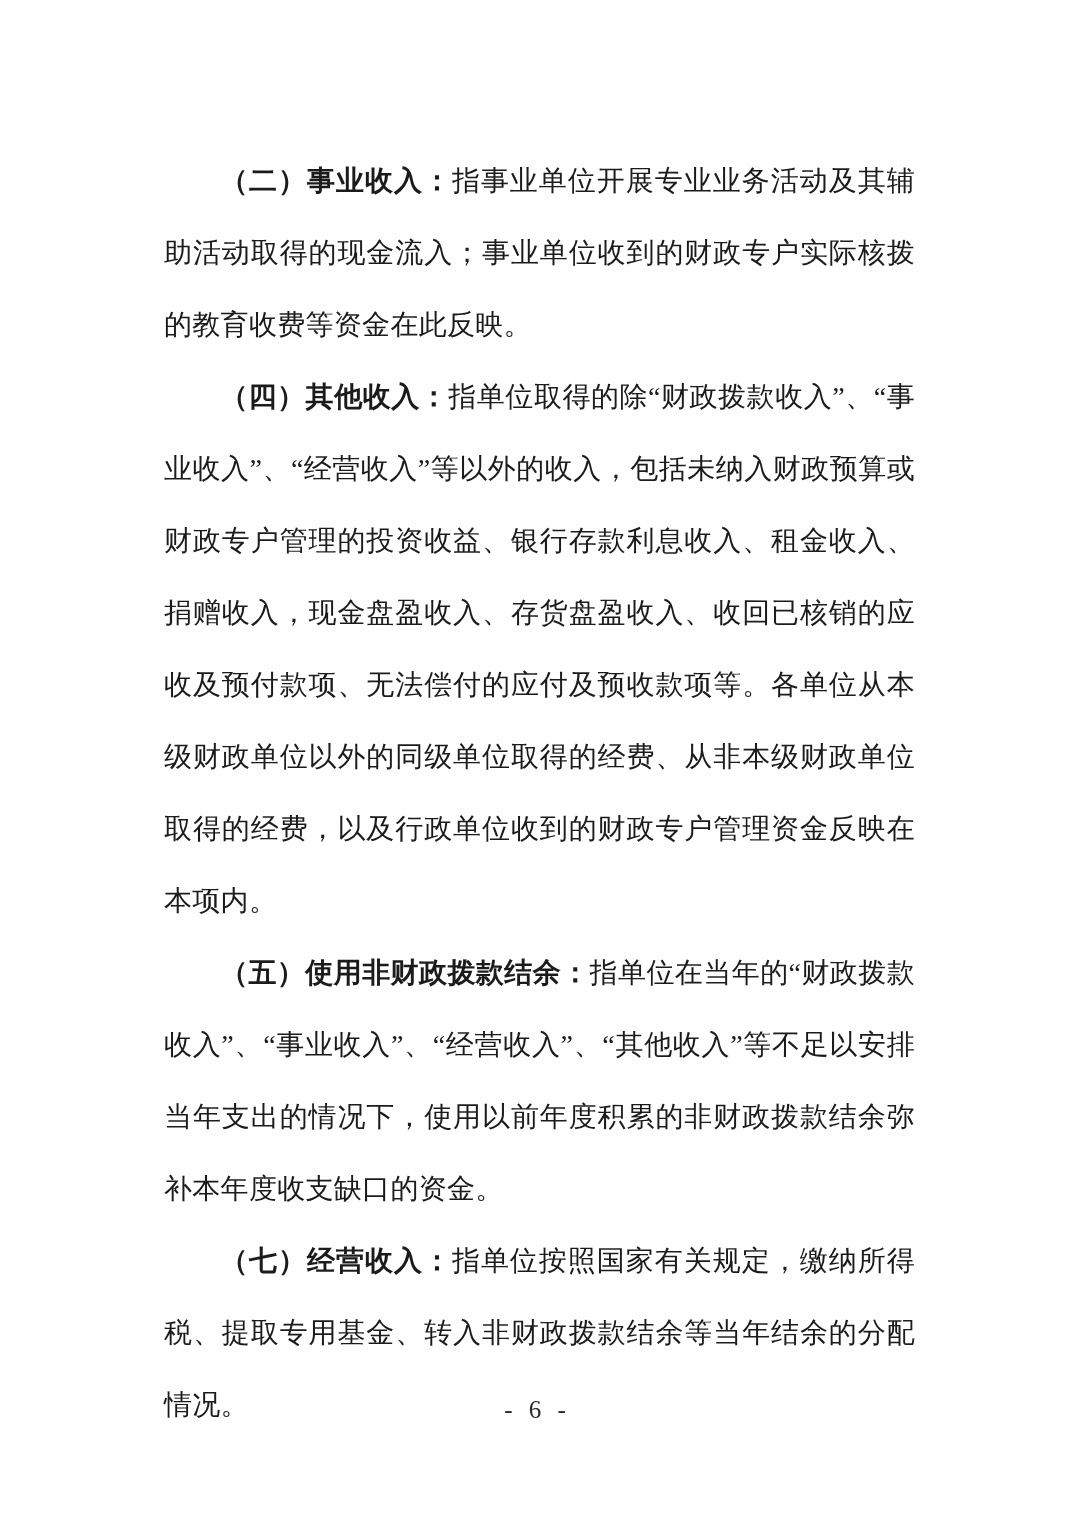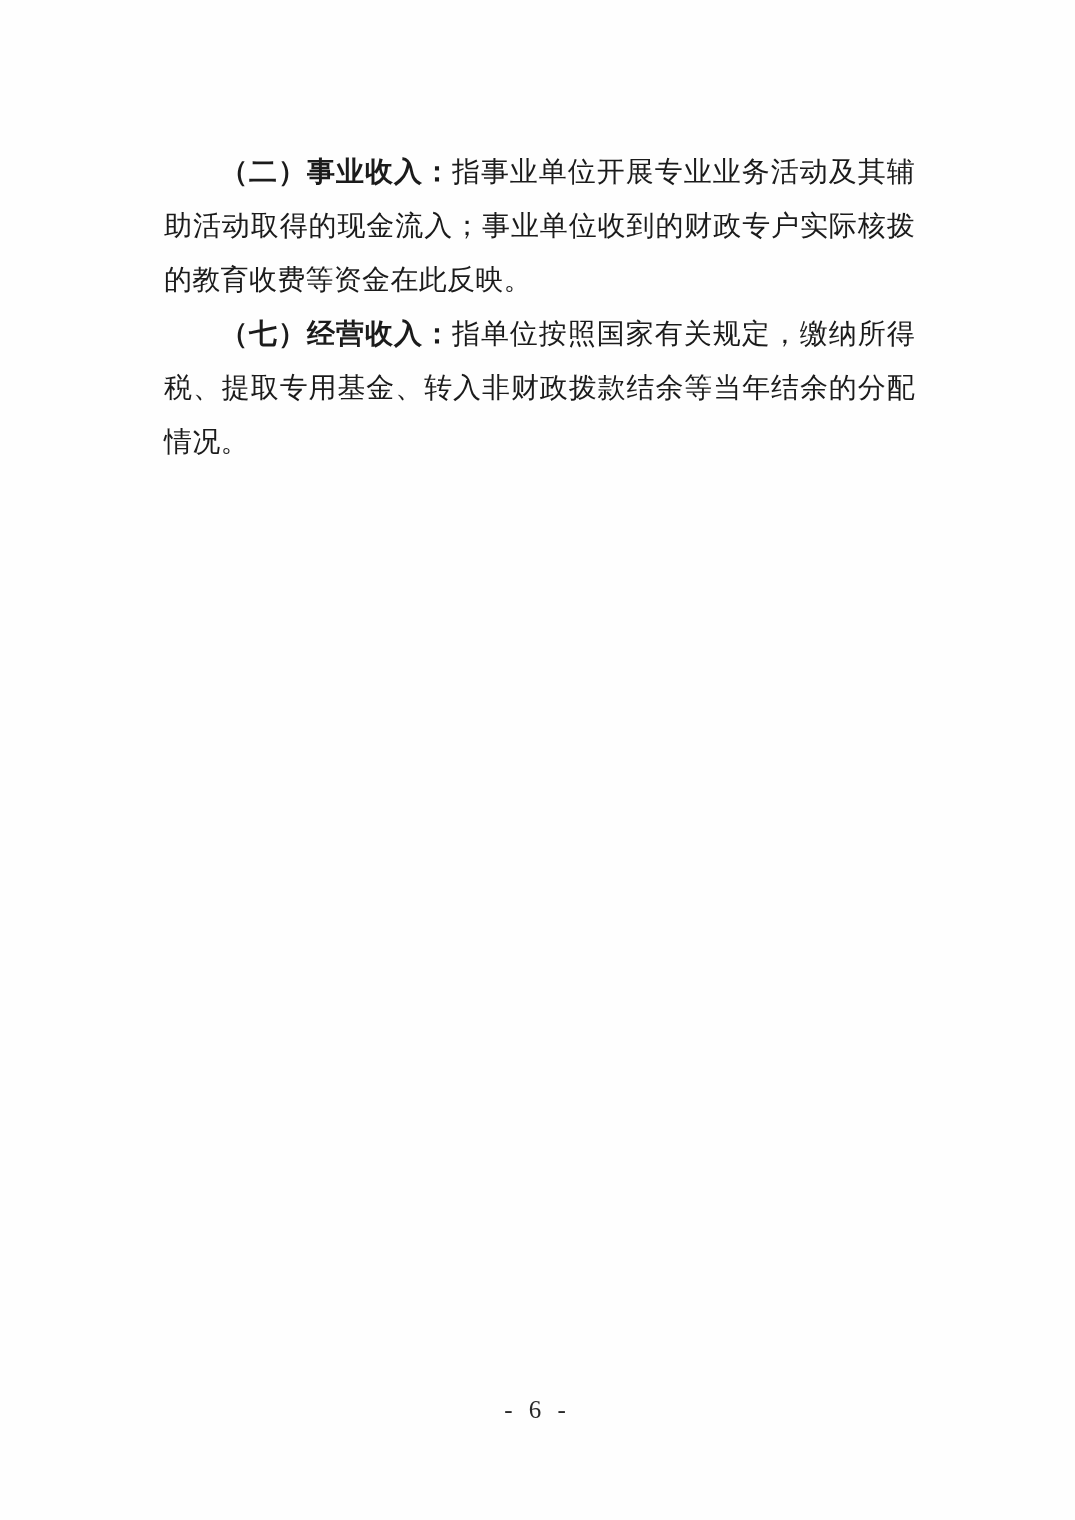--- a/index.html
+++ b/index.html
@@ -20,21 +20,21 @@
   .content {
     position: absolute;
     left: 164px;
     top: 145px;
     width: 751px;
   }
   p.para {
     margin: 0;
     padding: 0;
     font-size: 28px;
-    line-height: 54px;
+    line-height: 72px;
     text-align: justify;
     text-justify: inter-character;
     text-indent: 56px;
     letter-spacing: 0.3px;
     word-break: break-all;
   }
   p.para .hd {
     font-weight: bold;
   }
   .pageno {
@@ -50,21 +50,23 @@
 </style>
 </head>
 <body>
 
 <div class="page">
   <div class="content">
 
     <p class="para"><span class="hd">（二）事业收入：</span><span>指事业单位开展专业业务活动及其辅助活动取得的现金流入；事业单位收到的财政专户实际核拨的教育收费等资金在此反映。</span></p>
 
 
+    <p class="para"><span class="hd">（四）其他收入：</span><span>指单位取得的除“财政拨款收入”、“事业收入”、“经营收入”等以外的收入，包括未纳入财政预算或财政专户管理的投资收益、银行存款利息收入、租金收入、捐赠收入，现金盘盈收入、存货盘盈收入、收回已核销的应收及预付款项、无法偿付的应付及预收款项等。各单位从本级财政单位以外的同级单位取得的经费、从非本级财政单位取得的经费，以及行政单位收到的财政专户管理资金反映在本项内。</span></p>
 
+    <p class="para"><span class="hd">（五）使用非财政拨款结余：</span><span>指单位在当年的“财政拨款收入”、“事业收入”、“经营收入”、“其他收入”等不足以安排当年支出的情况下，使用以前年度积累的非财政拨款结余弥补本年度收支缺口的资金。</span></p>
 
 
     <p class="para"><span class="hd">（七）经营收入：</span><span>指单位按照国家有关规定，缴纳所得税、提取专用基金、转入非财政拨款结余等当年结余的分配情况。</span></p>
 
   </div>
 
   <div class="pageno">- 6 -</div>
 </div>
 
 </body></html>

